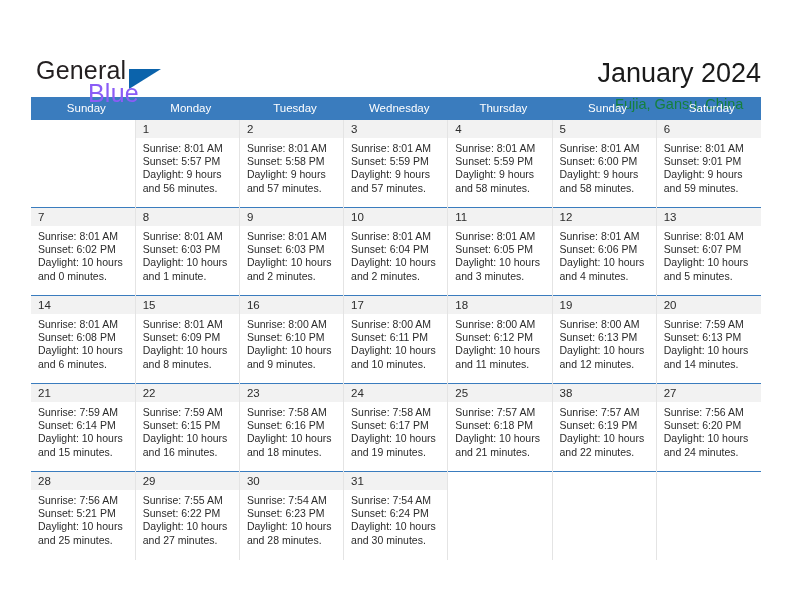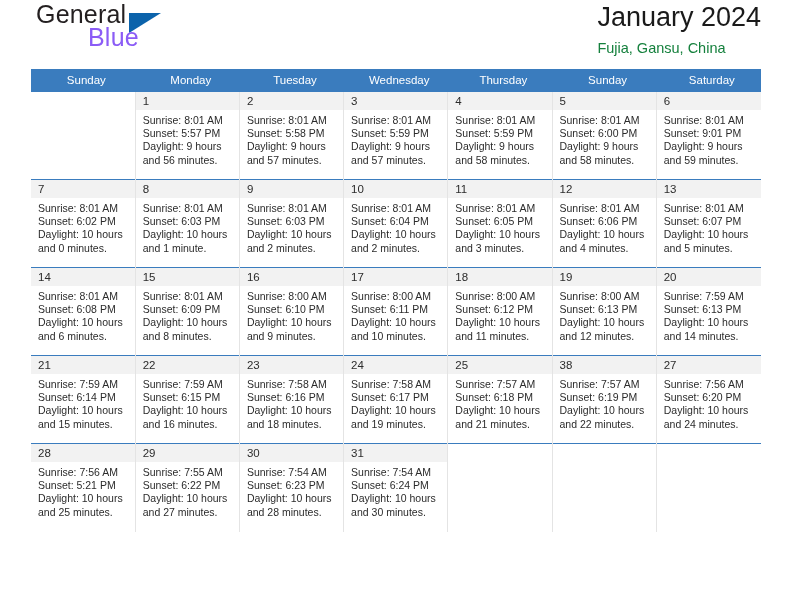--- a/index.html
+++ b/index.html
@@ -22,21 +22,23 @@
     box-sizing: border-box;
     padding: 0 31px;
   }
 
   
   .topbar {
     display: flex;
     align-items: flex-start;
     justify-content: space-between;
     height: 69px;
+    padding-top: 28px;
     box-sizing: border-box;
+    margin-top: 28px;
   }
 
   .logo {
     position: relative;
     width: 210px;
     height: 52px;
     user-select: none;
   }
   .logo-general {
     position: absolute;
@@ -60,21 +62,21 @@
     position: absolute;
     left: 98px;
     top: 13px;
     width: 0;
     height: 0;
     border-left: 32px solid #0b63ab;
     border-bottom: 20px solid transparent;
   }
 
   .title-block {
-    text-align: left;
+    text-align: center;
     padding-top: 1px;
   }
   .cal-title {
     font-size: 27px;
     color: #1a1a1a;
     line-height: 32px;
     white-space: nowrap;
   }
   .cal-subtitle {
     font-size: 14.5px;

